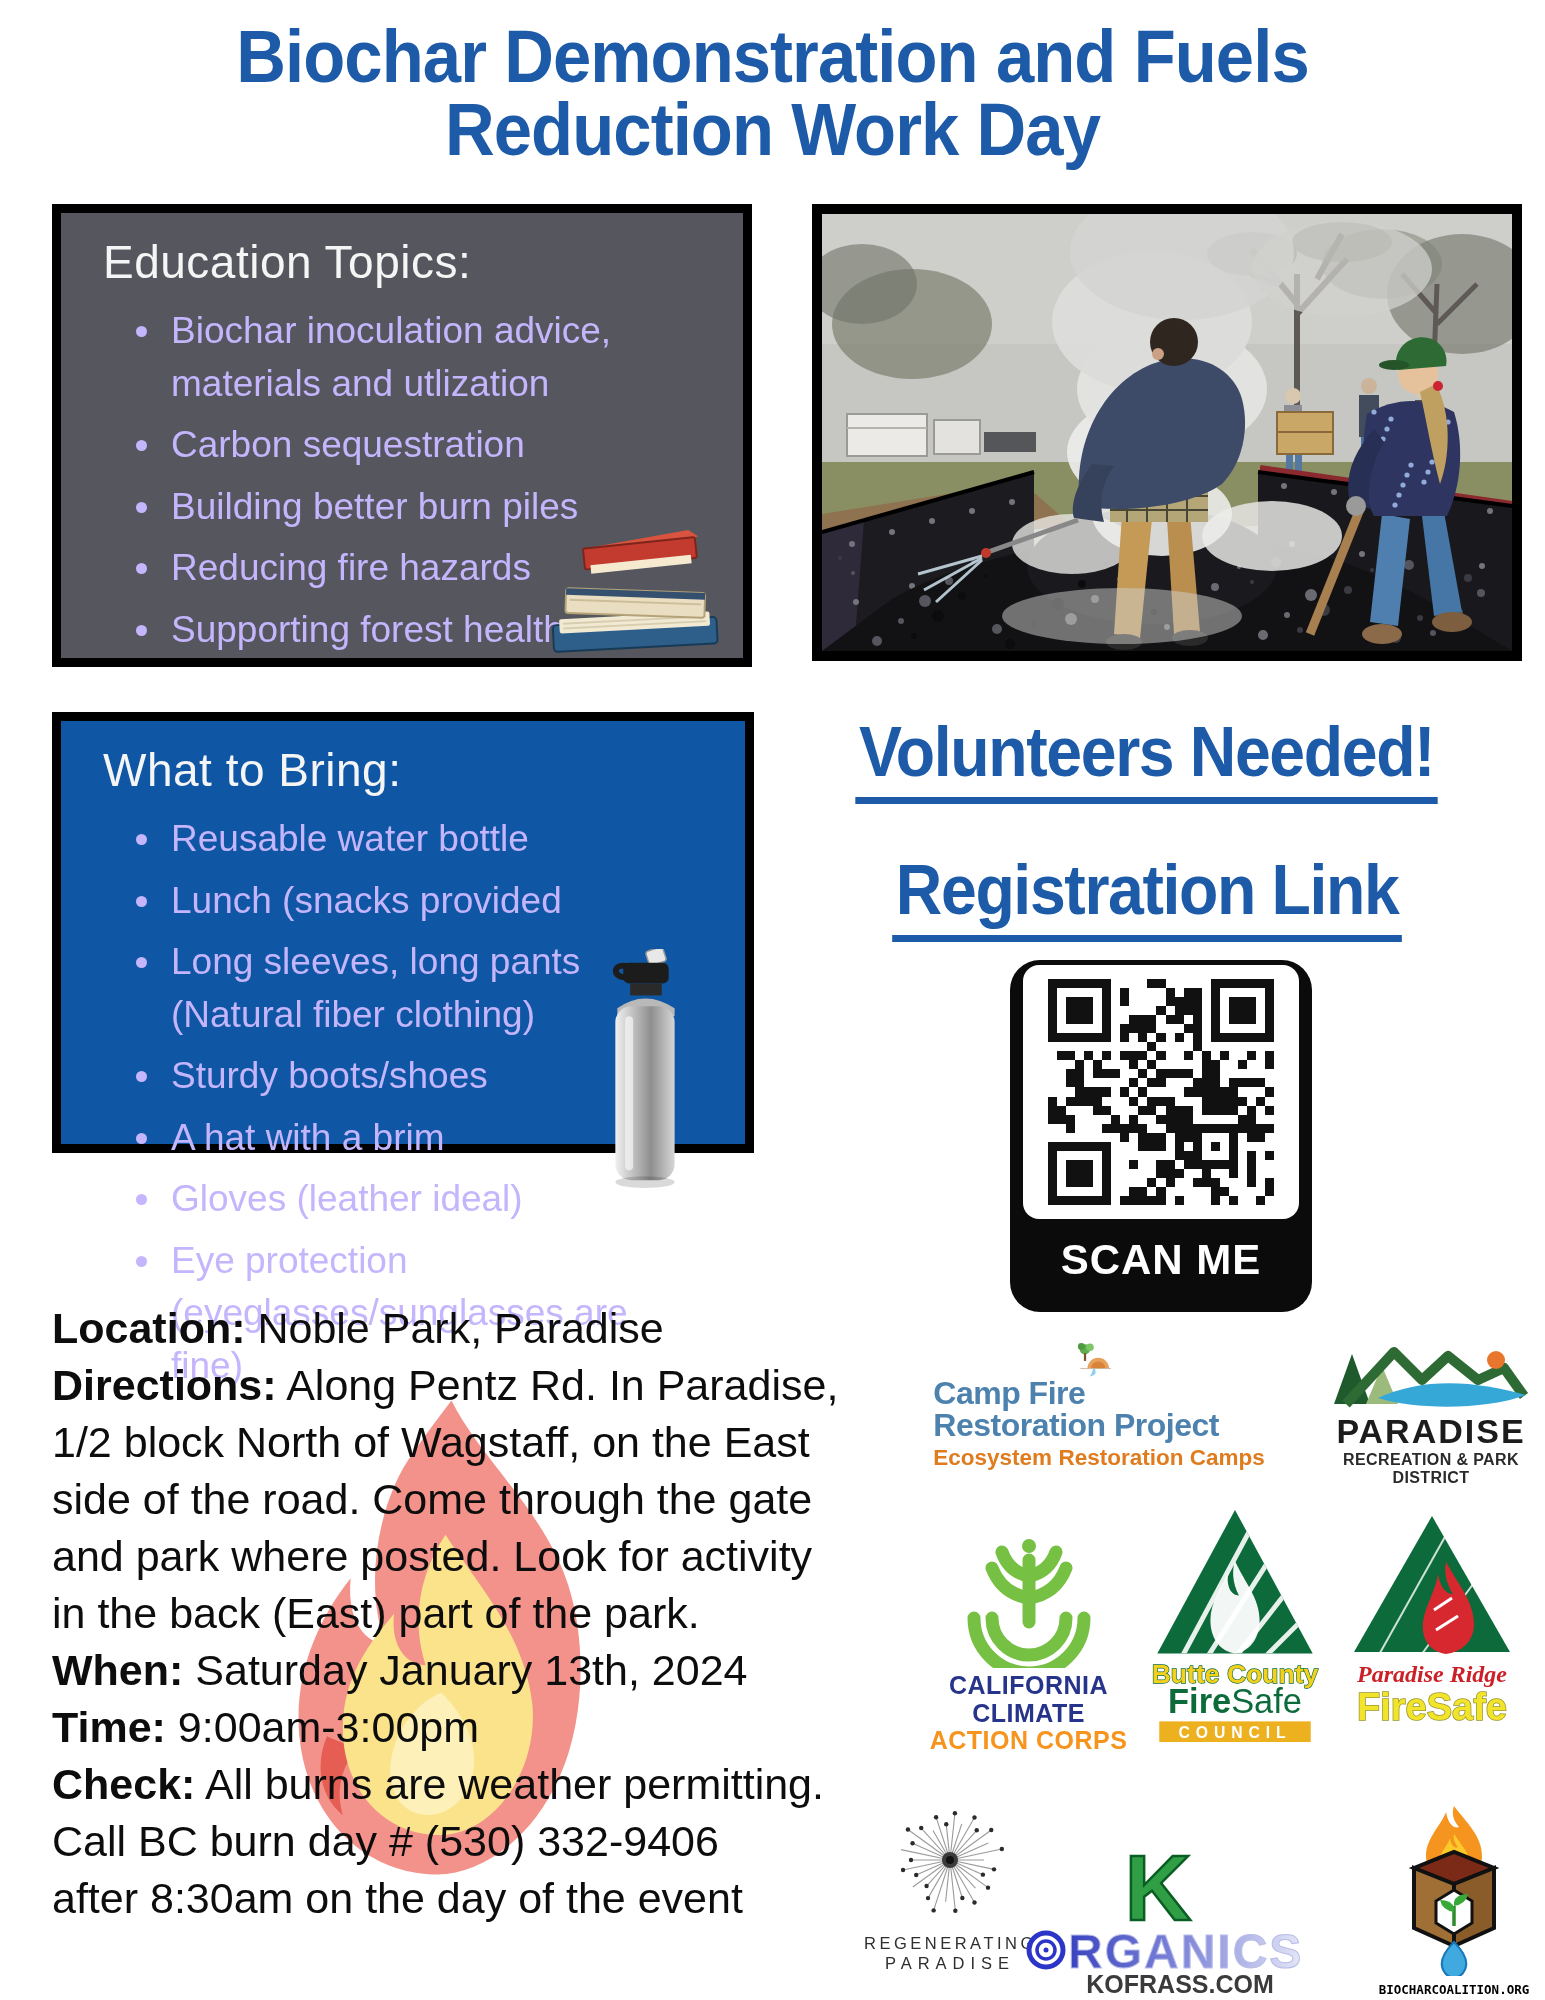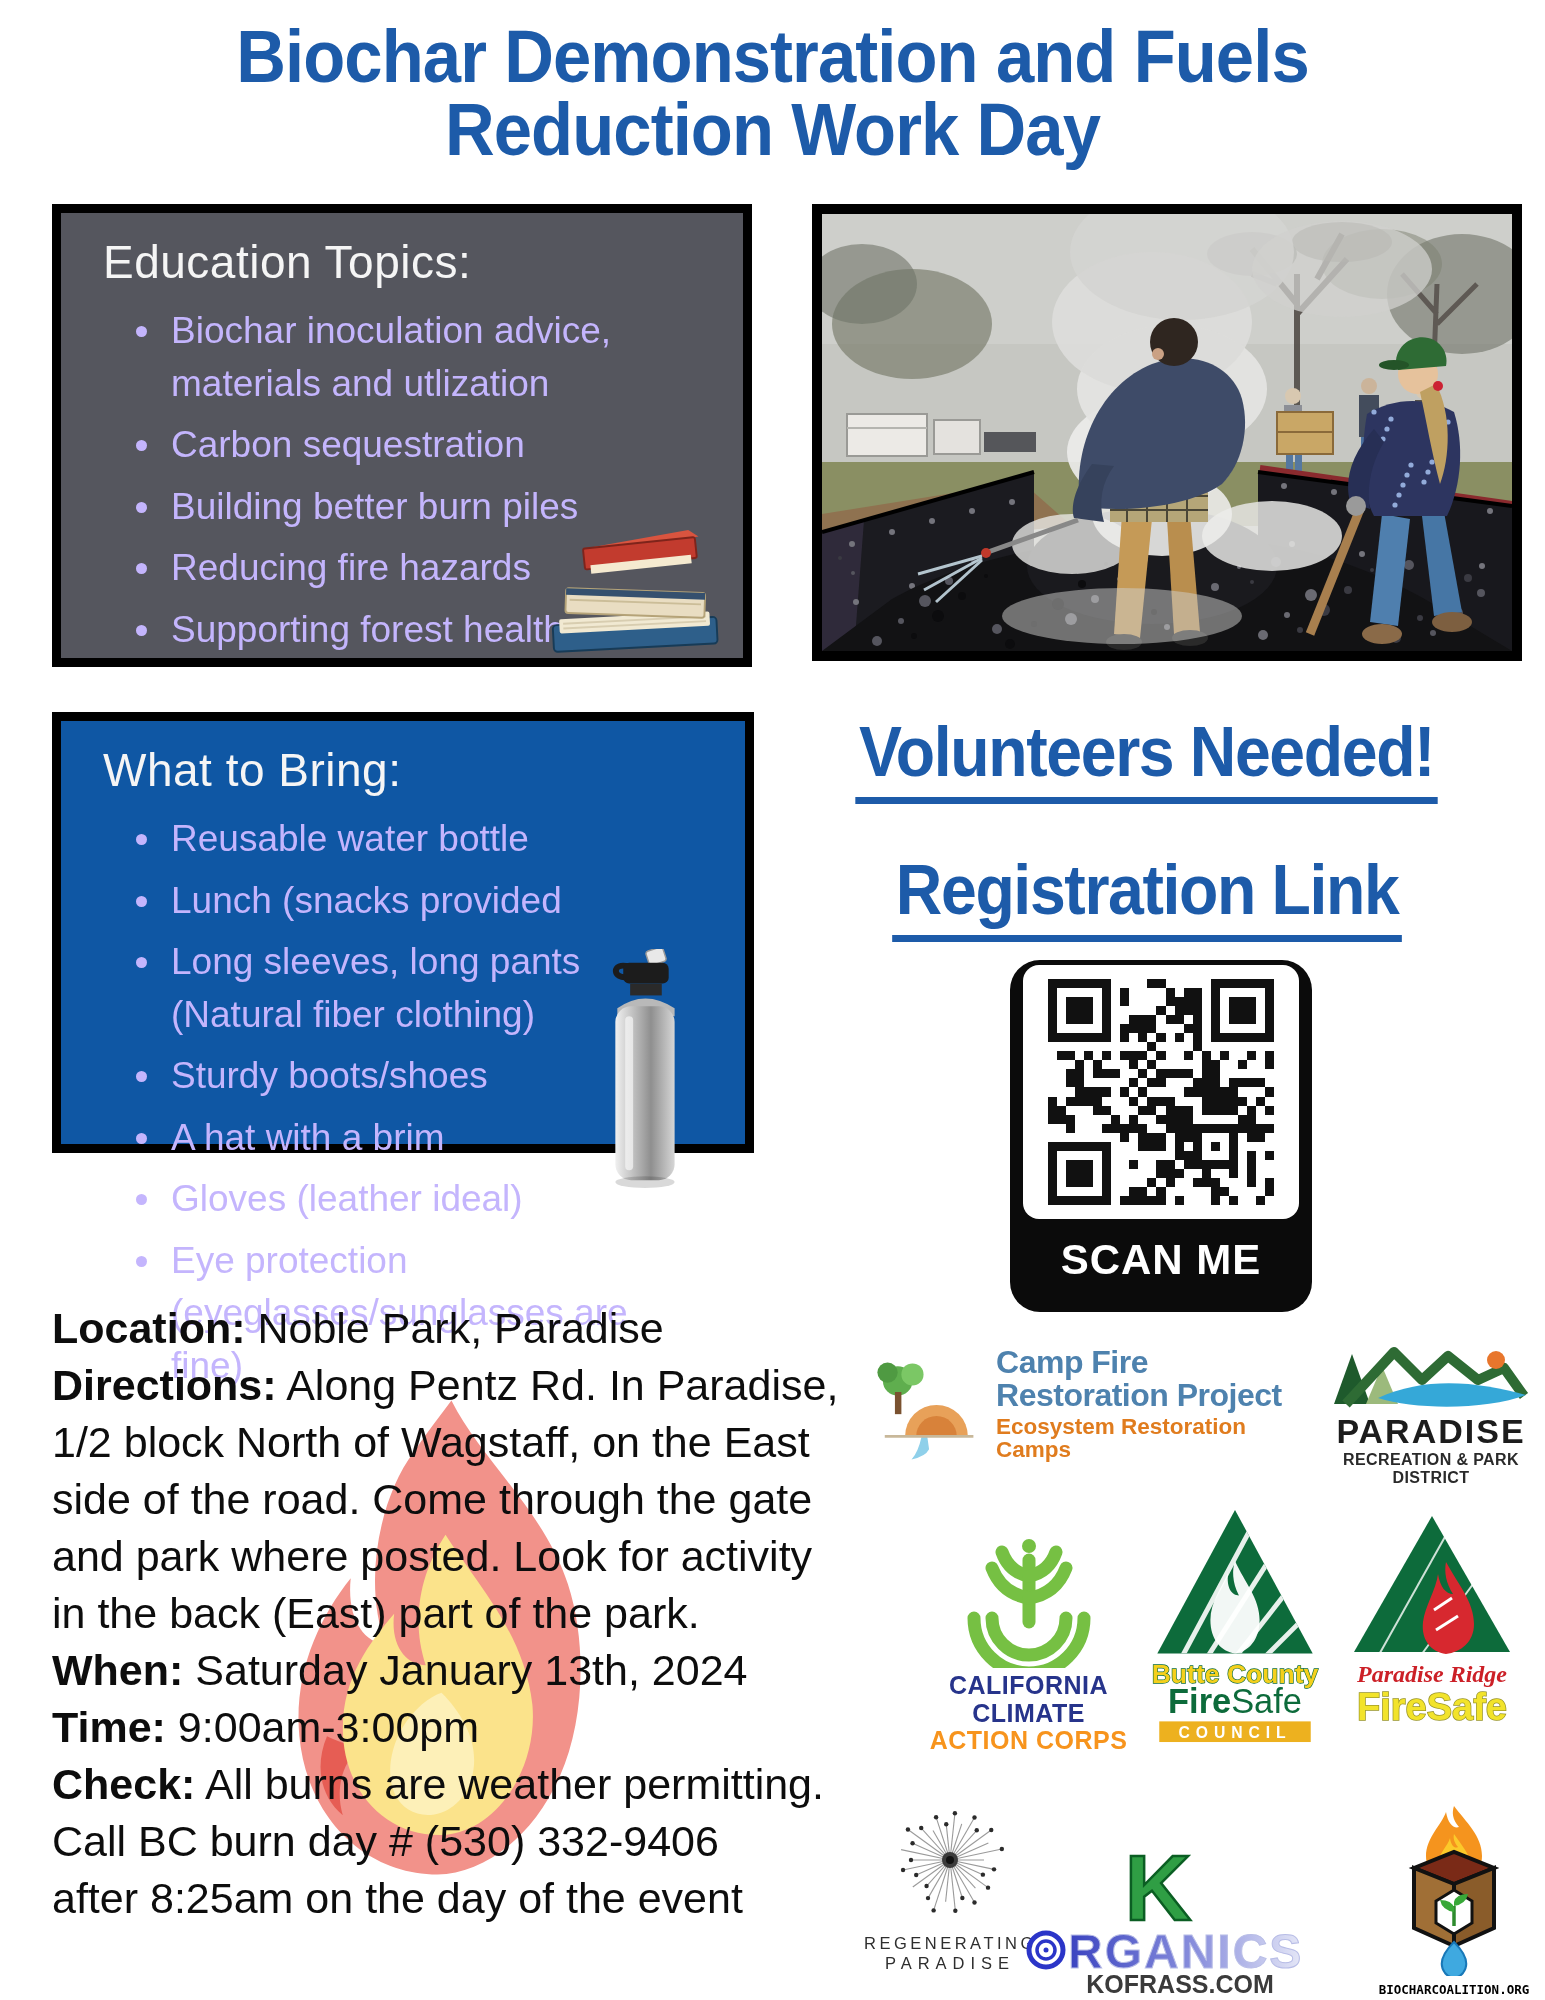--- a/index.html
+++ b/index.html
@@ -43,21 +43,21 @@
   .qr-white svg{width:226px;height:226px;shape-rendering:crispEdges;}
   .qr-label{height:82px;display:flex;align-items:center;justify-content:center;color:#fff;
     font-size:42px;font-weight:bold;letter-spacing:1px;}
   
   .flame-art{position:absolute;left:248px;top:1396px;width:395px;height:485px;z-index:1;}
   .details{position:absolute;left:52px;top:1300px;width:930px;z-index:2;color:#0d0d0d;font-size:43px;}
   .dline{line-height:57px;white-space:nowrap;}
   .dline b{font-weight:bold;}
   
   .logo{position:absolute;z-index:2;}
-  .logo-campfire{left:870px;top:1338px;width:452px;height:132px;display:flex;align-items:center;}
+  .logo-campfire{left:870px;top:1338px;width:452px;height:132px;display:flex;align-items:center;flex-direction:column;}
   .cf-text{margin-left:6px;line-height:1.02;}
   .cf-blue{color:#4e82ae;font-weight:bold;font-size:32px;letter-spacing:-0.5px;display:block;}
   .cf-orange{color:#e07c1e;font-weight:bold;font-size:22.5px;display:block;margin-top:5px;}
   .logo-paradise{left:1322px;top:1340px;width:218px;height:130px;text-align:center;}
   .pd-name{display:block;font-size:34px;font-weight:bold;color:#1c1c1c;letter-spacing:2px;margin-top:-2px;}
   .pd-sub{display:block;font-size:16px;font-weight:bold;color:#2a2a2a;letter-spacing:0.4px;}
   .logo-ccac{left:926px;top:1530px;width:205px;height:270px;text-align:center;}
   .ccac-l1{display:block;font-size:25px;font-weight:bold;color:#27348b;letter-spacing:0.5px;line-height:1.1;}
   .ccac-l3{display:block;font-size:25px;font-weight:bold;color:#f7941d;letter-spacing:0.5px;line-height:1.1;}
   .logo-butte{left:1146px;top:1504px;width:178px;height:240px;}
@@ -670,21 +670,21 @@
     <div class="dline"><b>Location:</b> <span>Noble Park, Paradise</span></div>
     <div class="dline"><b>Directions:</b> <span>Along Pentz Rd. In Paradise,</span></div>
     <div class="dline">1/2 block North of Wagstaff, on the East</div>
     <div class="dline">side of the road. Come through the gate</div>
     <div class="dline">and park where posted. Look for activity</div>
     <div class="dline">in the back (East) part of the park.</div>
     <div class="dline"><b>When:</b> <span>Saturday January 13th, 2024</span></div>
     <div class="dline"><b>Time:</b> <span>9:00am-3:00pm</span></div>
     <div class="dline"><b>Check:</b> <span>All burns are weather permitting.</span></div>
     <div class="dline">Call BC burn day # (530) 332-9406</div>
-    <div class="dline">after 8:25am on the day of the event</div>
+    <div class="dline">after 8:30am on the day of the event</div>
   </div>
 
   <div class="logo logo-campfire">
     <svg width="122" height="122" viewBox="0 0 130 122">
       <circle cx="30" cy="36" r="16" fill="#5fae4e"></circle>
         <circle cx="46" cy="29" r="12" fill="#7bc765"></circle>
         <circle cx="19" cy="27" r="11" fill="#4f9a42"></circle>
       <rect x="27" y="48" width="7" height="24" fill="#7a5230"></rect>
       <path d="M38,96 A34,34 0 0 1 106,96 Z" fill="#e8a159"></path>
       <path d="M50,96 A22,22 0 0 1 94,96 Z" fill="#d8823a"></path>

